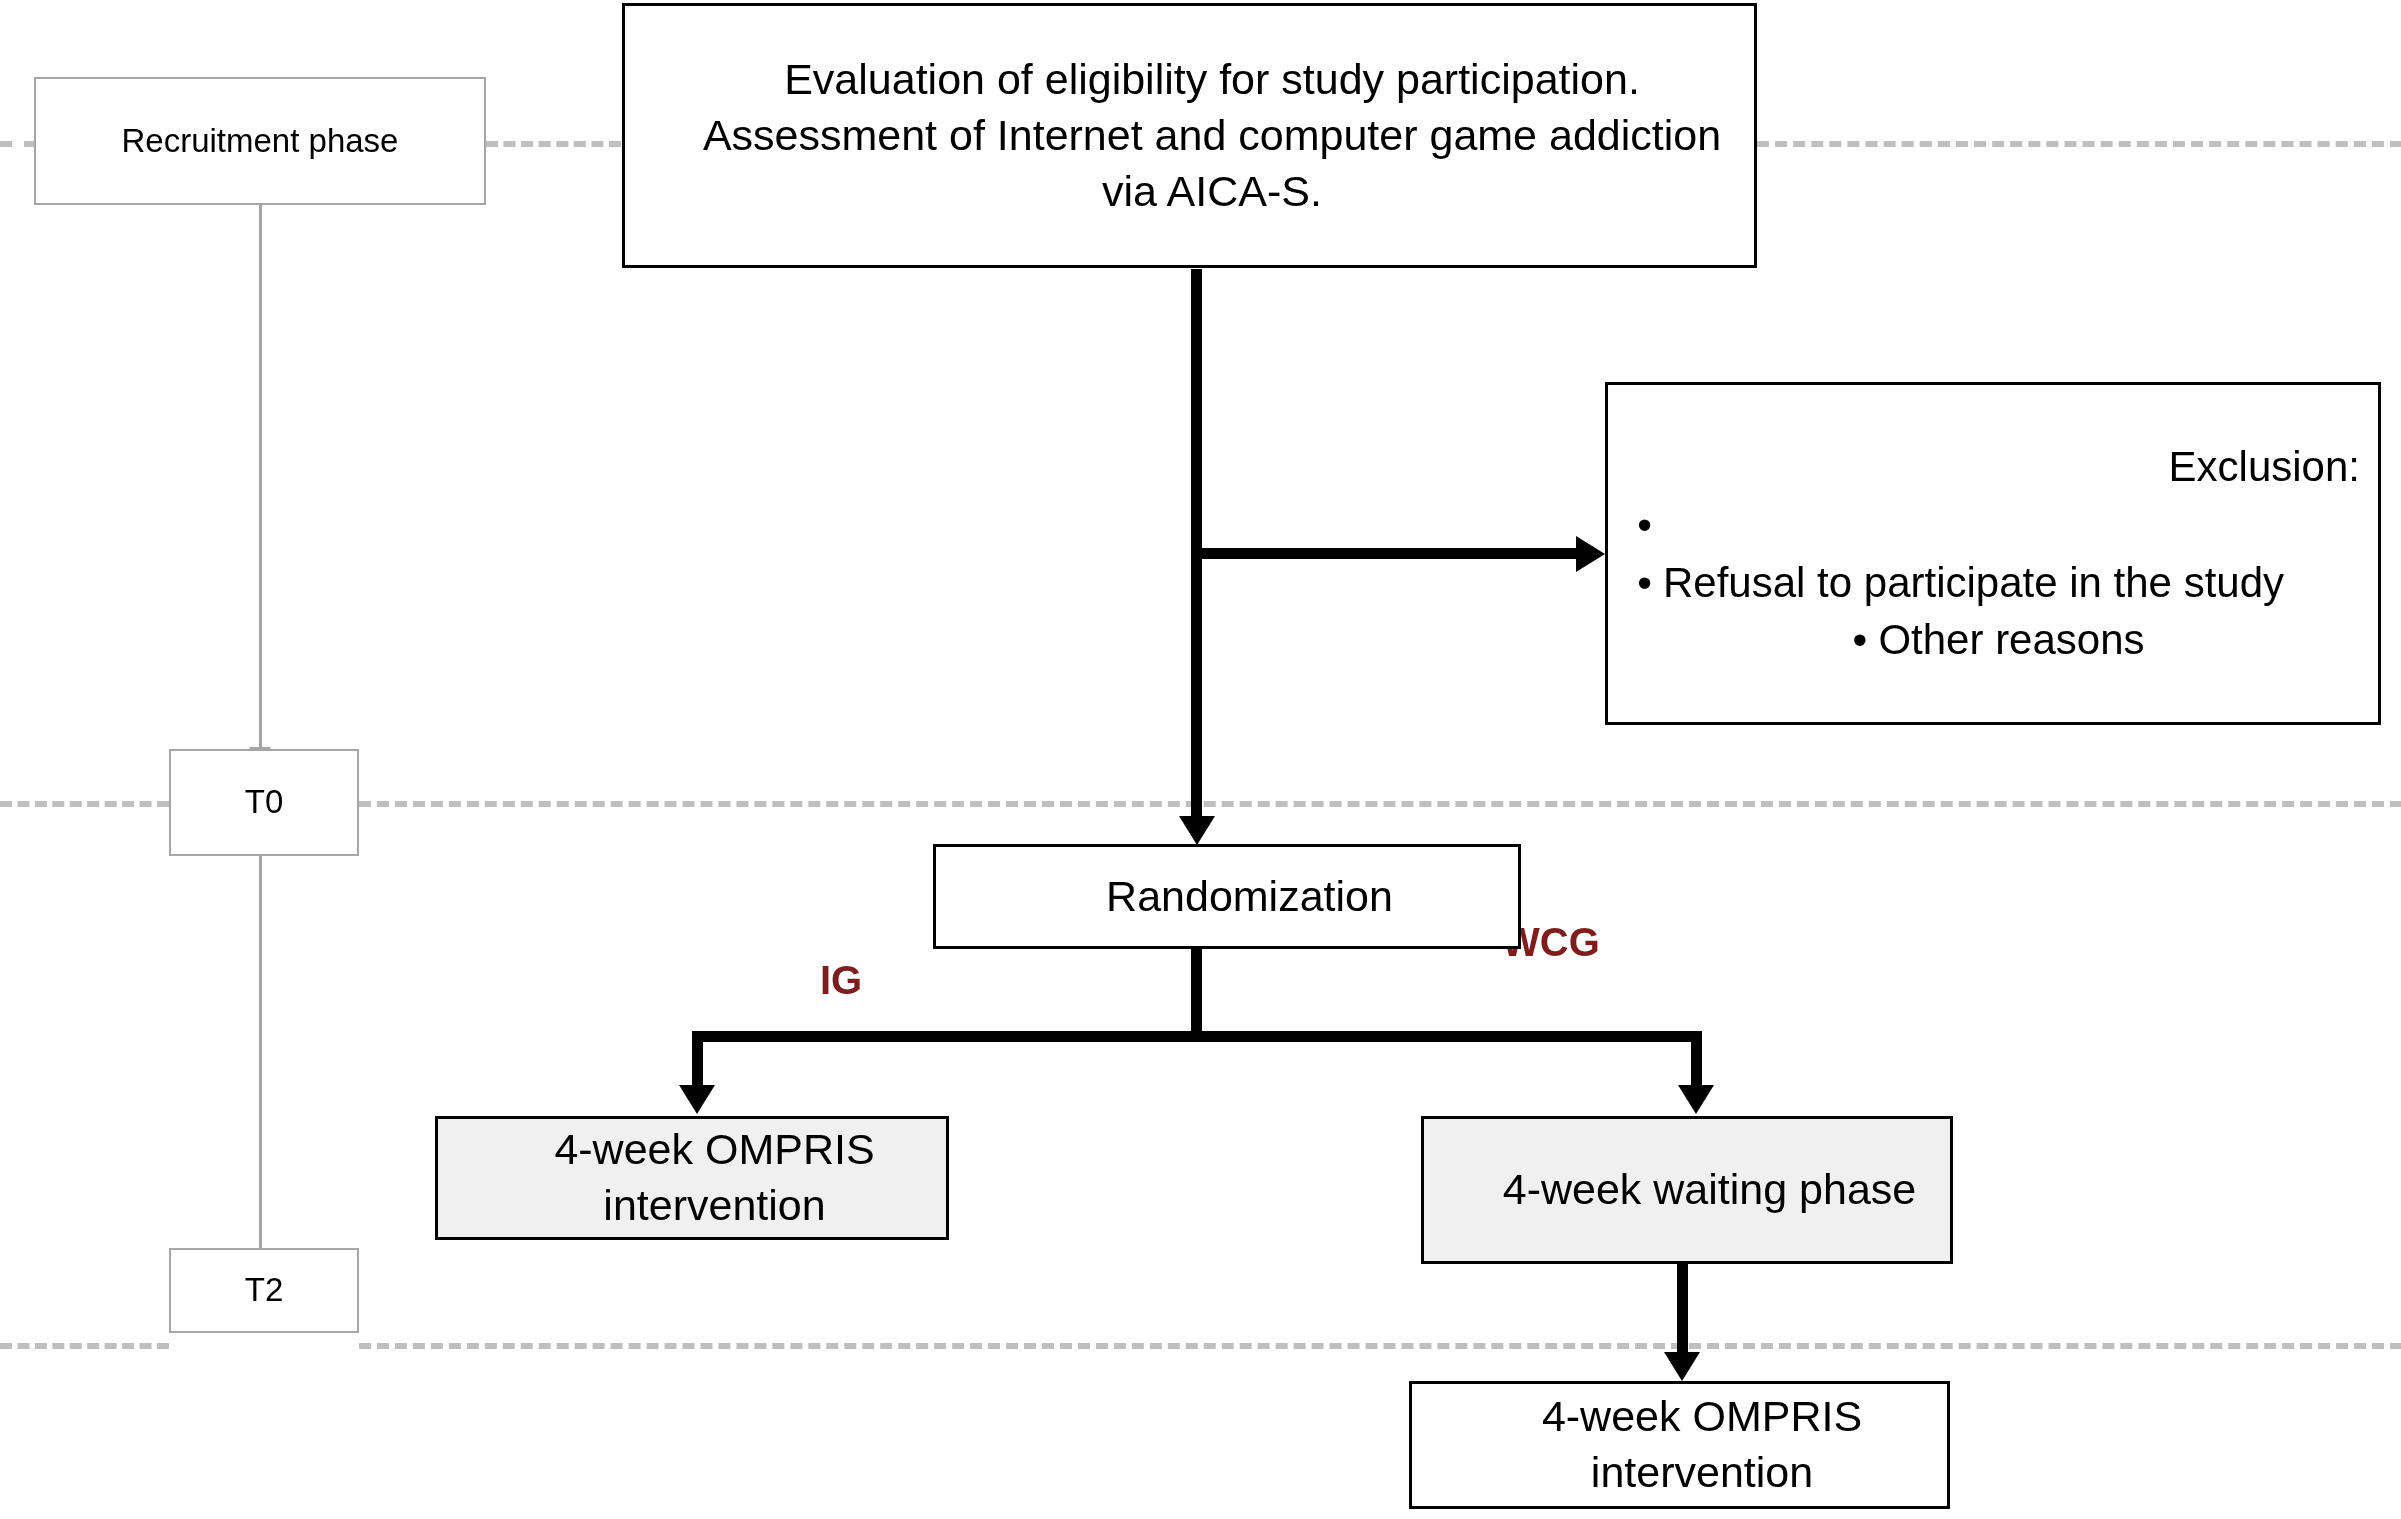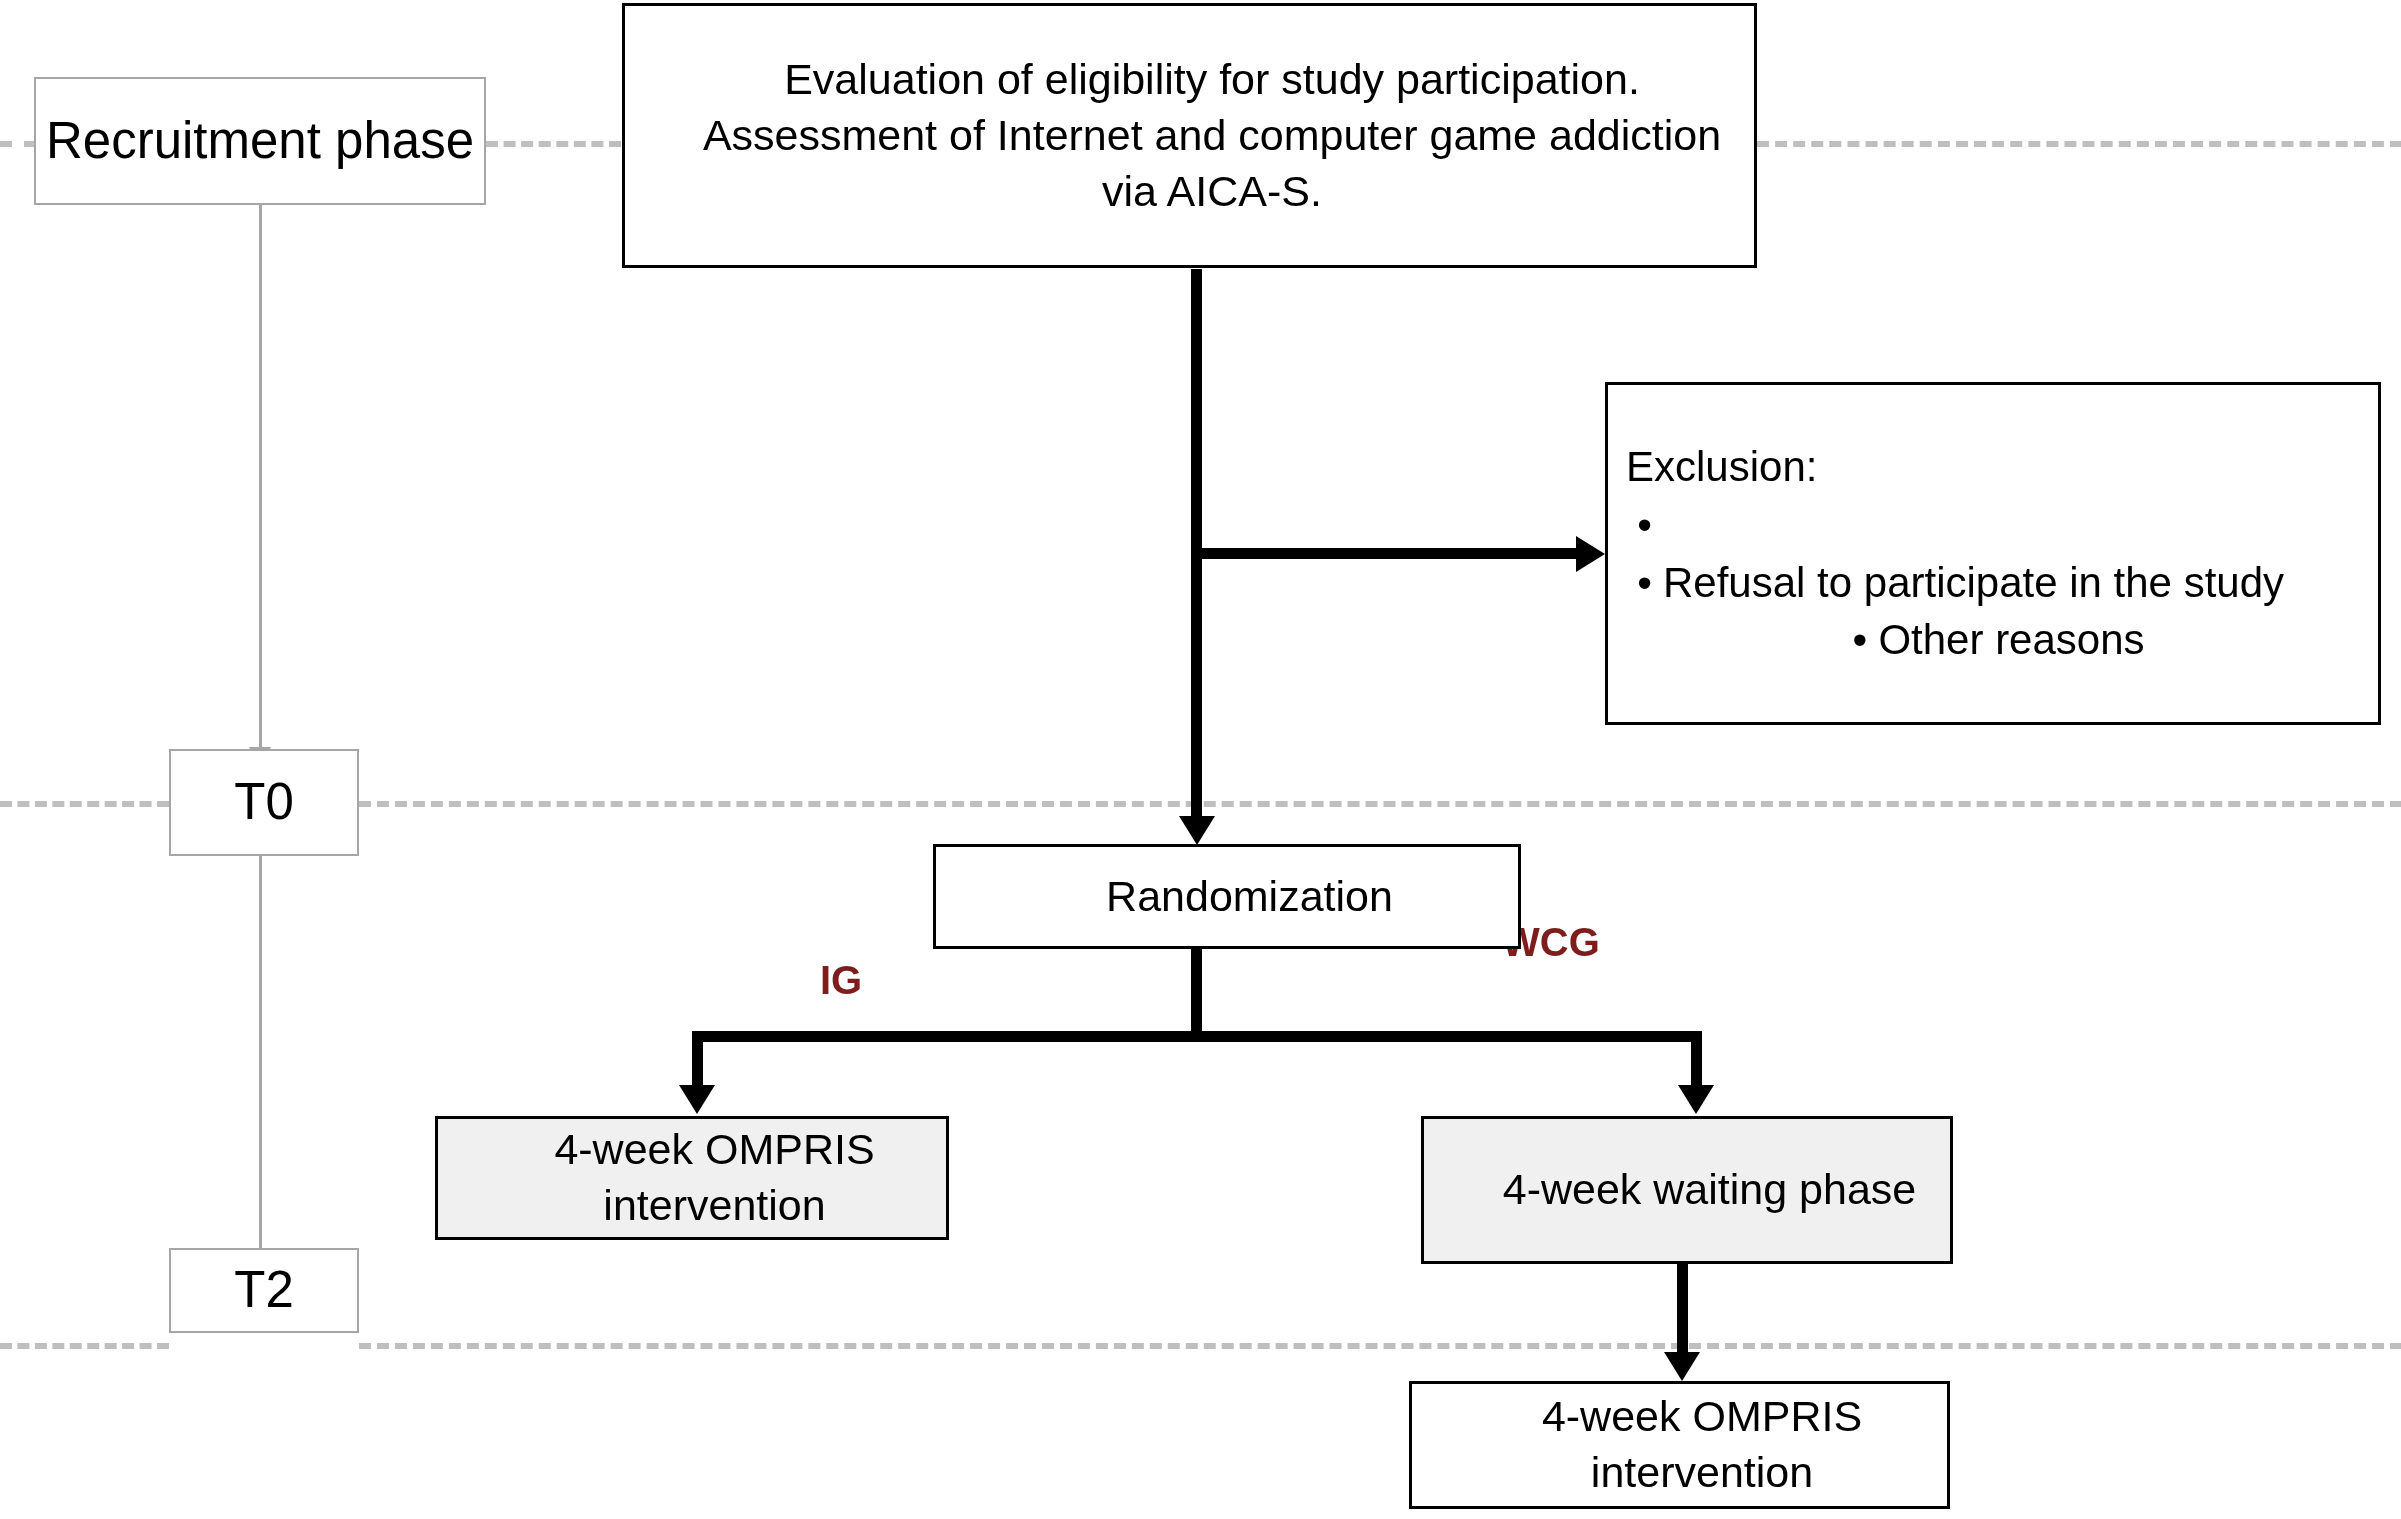--- a/index.html
+++ b/index.html
@@ -19,30 +19,30 @@
     justify-content:center;
     text-align:center;
     color:#000000;
     line-height:1.30;
   }
   .box-black{ border:3.4px solid #000000; background:#ffffff; }
   .box-gray-border{ border:2.8px solid #a6a6a6; background:#ffffff; }
   .box-shaded{ border:3.4px solid #000000; background:#f0f0f0; }
 
   .t-big{ font-size:43px;padding-left:45px; }
-  .t-phase{ font-size:51px; }
+  .t-phase{ font-size:33px; }
 
   .exclusion-inner{
     width:100%;
     padding:0 18px;
     box-sizing:border-box;
     font-size:42px;
     line-height:1.38;
   }
-  .exc-title{ text-align:left; }
+  .exc-title{ text-align:right; }
   .exc-list{ list-style:none; margin:0; padding:0; }
   .exc-li{ display:flex; align-items:flex-start; justify-content:flex-start; }
   .exc-li.center{ justify-content:center; }
   .exc-bullet{ width:37px; flex:0 0 37px; text-align:center; }
   .exc-text{ white-space:nowrap; }
 
   .dash-line{
     position:absolute;
     height:0;
     border-top:6.2px dashed #bfbfbf;

